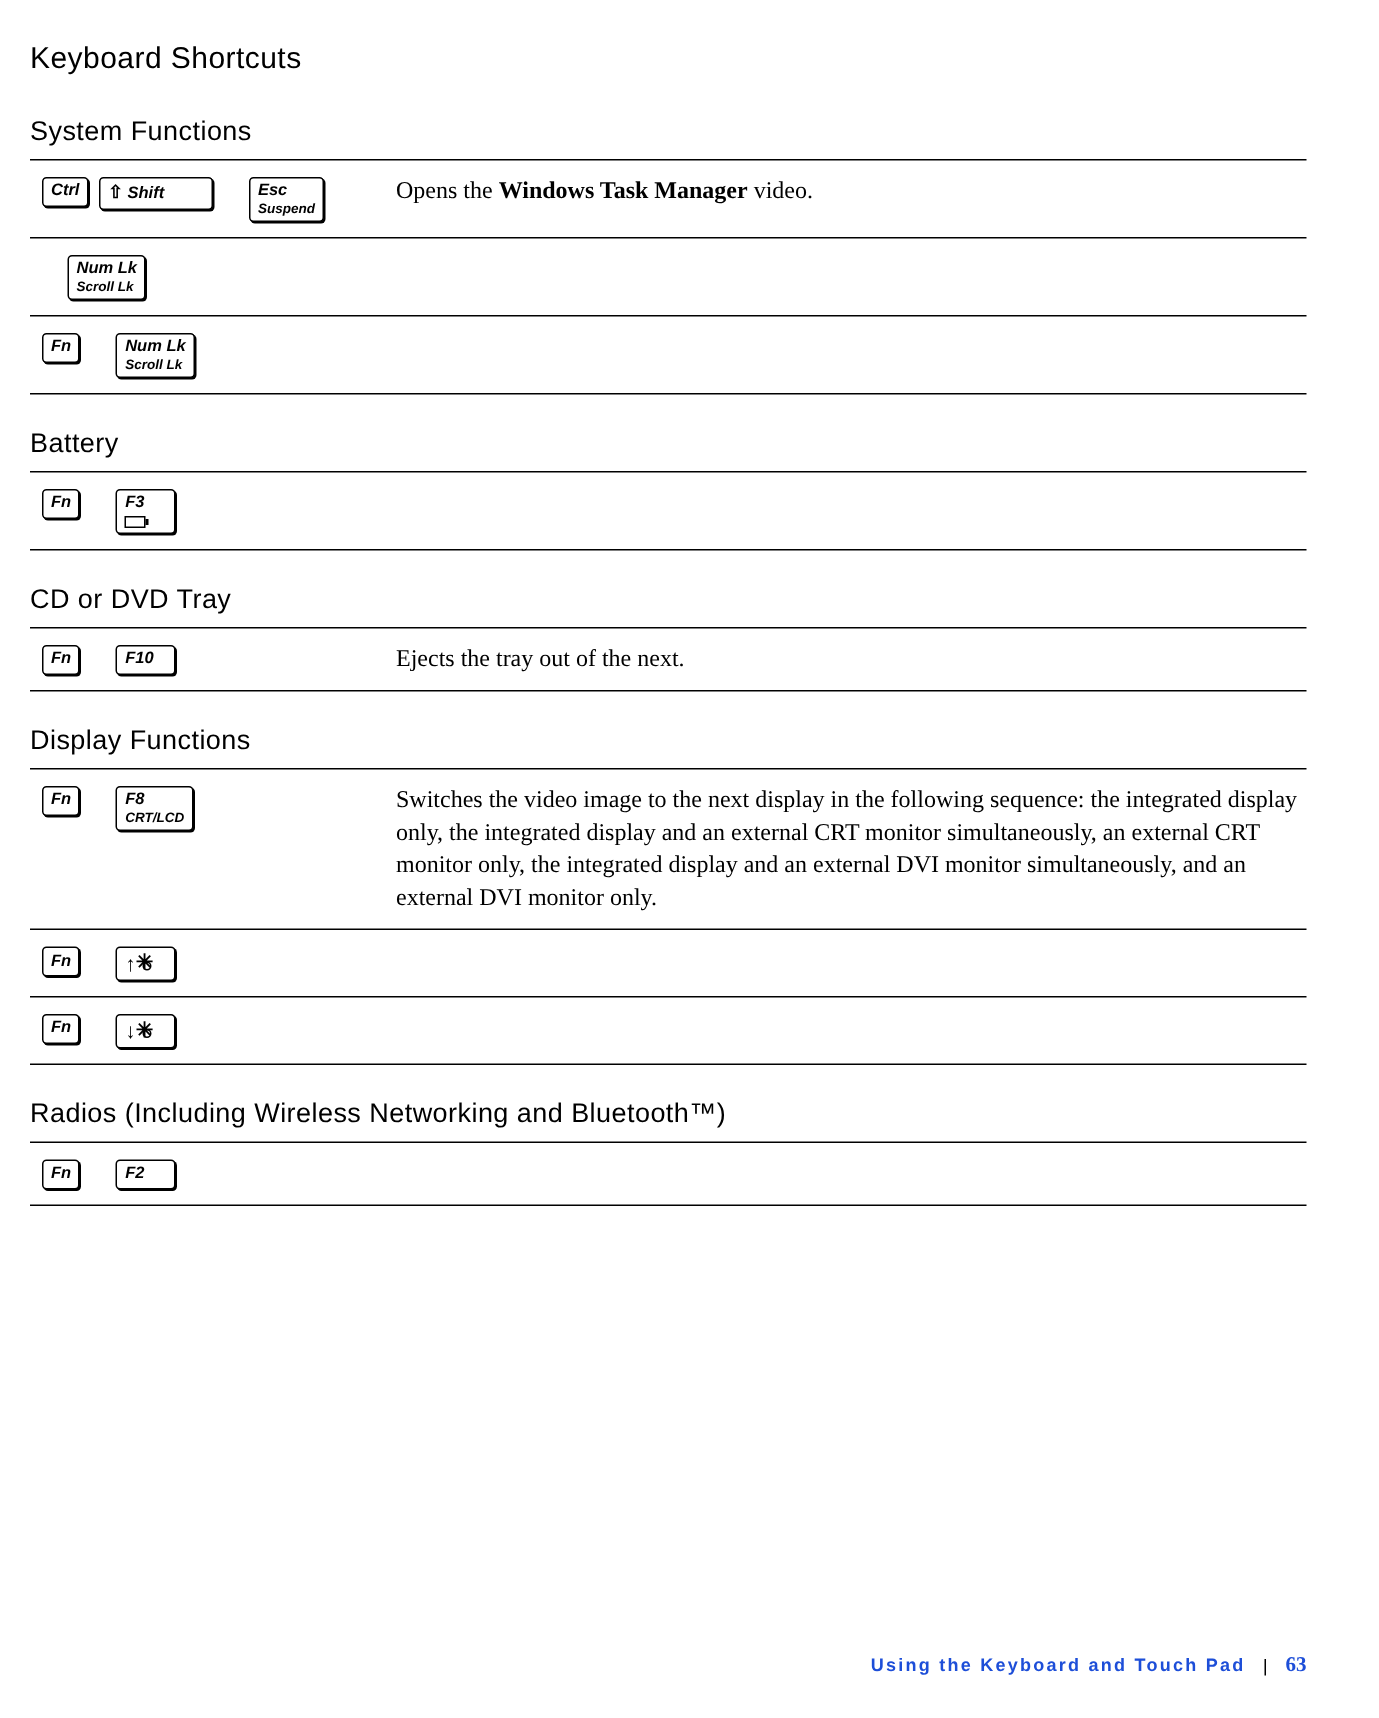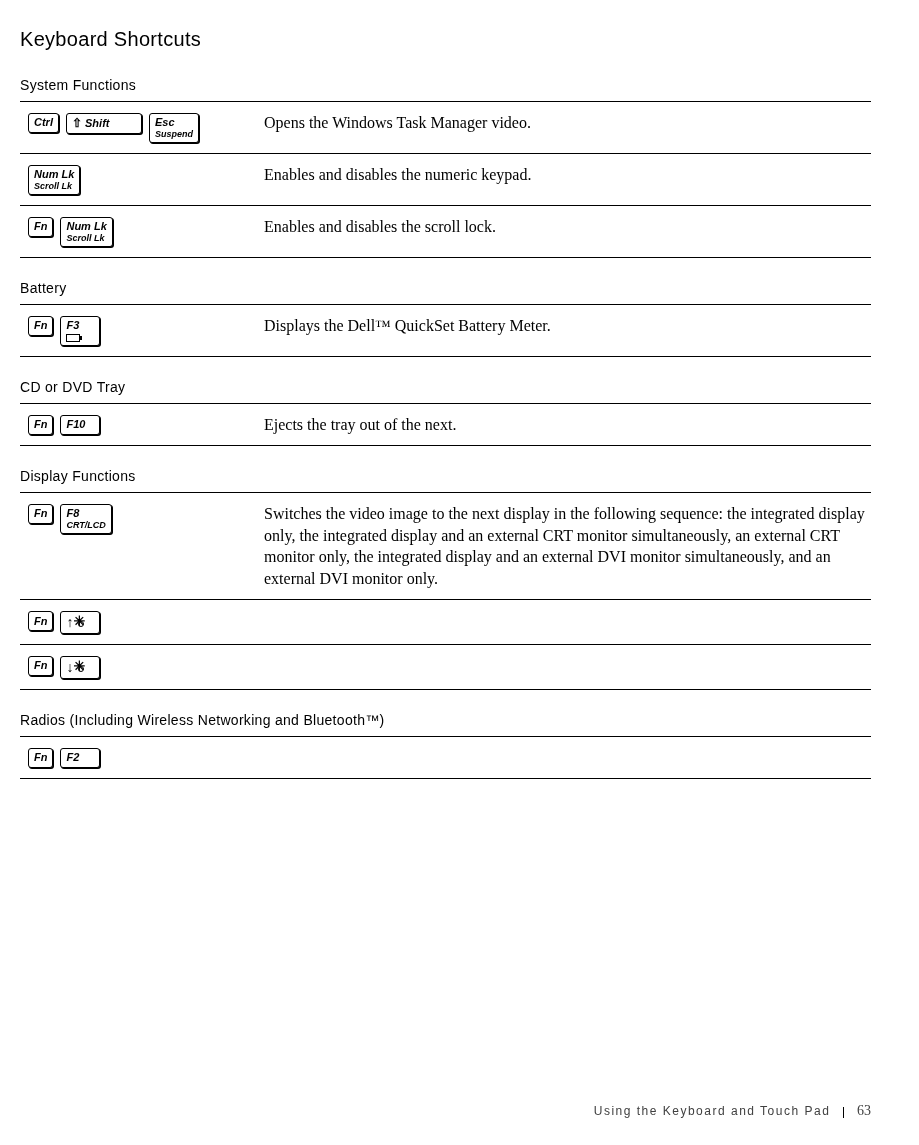--- a/index.html
+++ b/index.html
@@ -16,21 +16,21 @@
   h1 {
     font-family: Arial, Helvetica, sans-serif;
     font-weight: 400;
     font-size: 20px;
     margin: 0 0 26px 0;
     letter-spacing: 0.3px;
   }
   h2 {
     font-family: Arial, Helvetica, sans-serif;
     font-weight: 400;
-    font-size: 14px;
+    font-size: 18px;
     margin: 22px 0 8px 0;
     letter-spacing: 0.3px;
   }
   .table {
     border-top: 1px solid #000;
     border-collapse: collapse;
     width: 100%;
   }
   .row {
     display: flex;
@@ -42,21 +42,21 @@
     flex-shrink: 0;
     padding-left: 8px;
     padding-top: 1px;
   }
   .desccol {
     flex: 1;
     font-size: 16px;
     line-height: 1.35;
     padding-top: 0;
   }
-  .desccol strong { font-weight: 400; }
+  .desccol strong { font-weight: 700; }
   .keycap {
     display: inline-flex;
     flex-direction: column;
     justify-content: center;
     align-items: flex-start;
     border: 1px solid #000;
     border-radius: 3px;
     box-shadow: 1px 1px 0 #000;
     padding: 3px 5px;
     font-family: Arial, Helvetica, sans-serif;
@@ -65,21 +65,21 @@
     font-weight: 700;
     line-height: 1.05;
     margin-right: 3px;
     min-width: 22px;
     min-height: 20px;
     box-sizing: border-box;
     vertical-align: top;
     background: #fff;
   }
   .keycap.wide { min-width: 76px; }
-  .keycap.med  { min-width: 40px; }
+  .keycap.med  { min-width: 40px; margin-left: 17px; }
   .keycap .sub {
     font-size: 9px;
     font-style: italic;
     font-weight: 700;
     margin-top: 1px;
   }
   .keycap .line1 { display: block; }
   .icon-up-arrow { font-style: normal; margin-right: 3px; font-size: 12px; }
   .icon-battery {
     display: inline-block;
@@ -122,21 +122,22 @@
     gap: 2px;
   }
   .arrow { font-style: normal; font-size: 14px; font-weight: 700; }
   .footer {
     position: absolute;
     bottom: 26px;
     right: 48px;
     font-family: Arial, Helvetica, sans-serif;
     font-size: 12px;
     letter-spacing: 1.5px;
-    color: #404040;
+    color: #1d4ed8;
+    font-weight: bold;
   }
   .footer .sep {
     display: inline-block;
     border-left: 1px solid #000;
     height: 11px;
     margin: 0 8px -1px 8px;
     vertical-align: middle;
   }
   .footer .pg {
     font-family: Georgia, serif;
@@ -166,45 +167,42 @@
       <span>Opens the </span><strong>Windows Task Manager</strong><span> video.</span>
     </div>
   </div>
   <div class="row">
     <div class="keycol">
       <span class="keycap med">
         <span class="line1">Num Lk</span>
         <span class="sub">Scroll Lk</span>
       </span>
     </div>
-    <div class="desccol">Enables and disables the numeric keypad.</div>
   </div>
   <div class="row">
     <div class="keycol">
       <span class="keycap">Fn</span>
       <span class="keycap med">
         <span class="line1">Num Lk</span>
         <span class="sub">Scroll Lk</span>
       </span>
     </div>
-    <div class="desccol">Enables and disables the scroll lock.</div>
   </div>
 </div>
 
 <h2>Battery</h2>
 <div class="table">
   <div class="row">
     <div class="keycol">
       <span class="keycap">Fn</span>
       <span class="keycap med">
         <span class="line1">F3</span>
         <span class="icon-battery"></span>
       </span>
     </div>
-    <div class="desccol">Displays the Dell™ QuickSet Battery Meter.</div>
   </div>
 </div>
 
 <h2>CD or DVD Tray</h2>
 <div class="table">
   <div class="row">
     <div class="keycol">
       <span class="keycap">Fn</span>
       <span class="keycap med">F10</span>
     </div>

